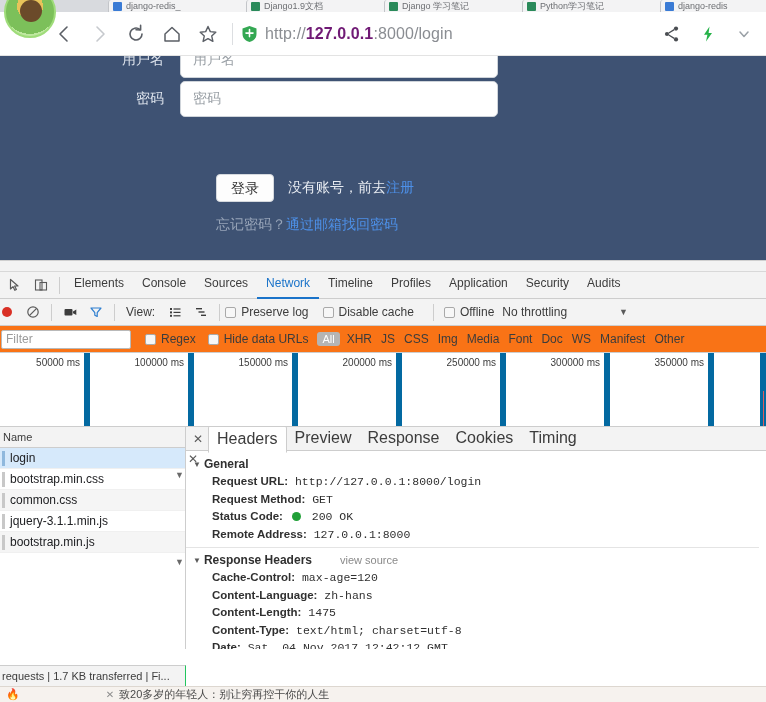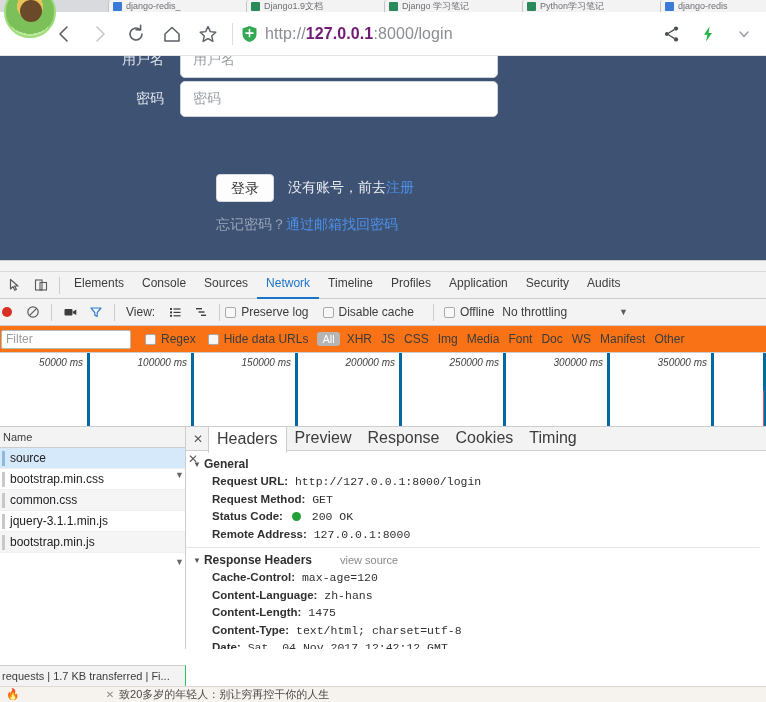--- a/index.html
+++ b/index.html
@@ -117,21 +117,21 @@
   }
   .pill-all {
     background: #b5b5b5; color: #fff; border-radius: 3px; padding: 1px 5px;
     font-size: 11px; margin-right: 7px;
   }
   .ftype { margin-right: 9px; white-space: nowrap; }
 
   .ruler {
     position: relative; height: 74px; background: #fff; border-bottom: 1px solid #cdcdcd; overflow: hidden;
   }
-  .tick { position: absolute; top: 0; height: 74px; border-right: 3px solid #0369a1; font-style: italic; }
+  .tick { position: absolute; top: 0; height: 74px; border-right: 6px solid #0369a1; }
   .tick span {
     position: absolute; right: 4px; top: 4px; font-size: 10px; color: #3c3c3c; white-space: nowrap;
   }
   .redline { position: absolute; top: 38px; right: 2px; width: 1px; height: 36px; background: #e05c5c; }
 
   
   .dt-body { display: flex; height: 222px; }
   .reqpanel { width: 186px; border-right: 1px solid #cdcdcd; display: flex; flex-direction: column; }
   .reqhead {
     height: 21px; background: #f3f3f3; border-bottom: 1px solid #cdcdcd;
@@ -449,21 +449,21 @@
       <div class="redline"></div>
     </div>
 
     <div class="dt-body">
 
       <div class="reqpanel">
         <div class="reqhead">
           <span>Name</span>
         </div>
         <div class="reqrow sel">
-          <span>source</span>
+          <span>login</span>
         </div>
         <div class="reqrow">
           <span>bootstrap.min.css</span>
         </div>
         <div class="reqrow alt">
           <span>common.css</span>
         </div>
         <div class="reqrow">
           <span>jquery-3.1.1.min.js</span>
         </div>

